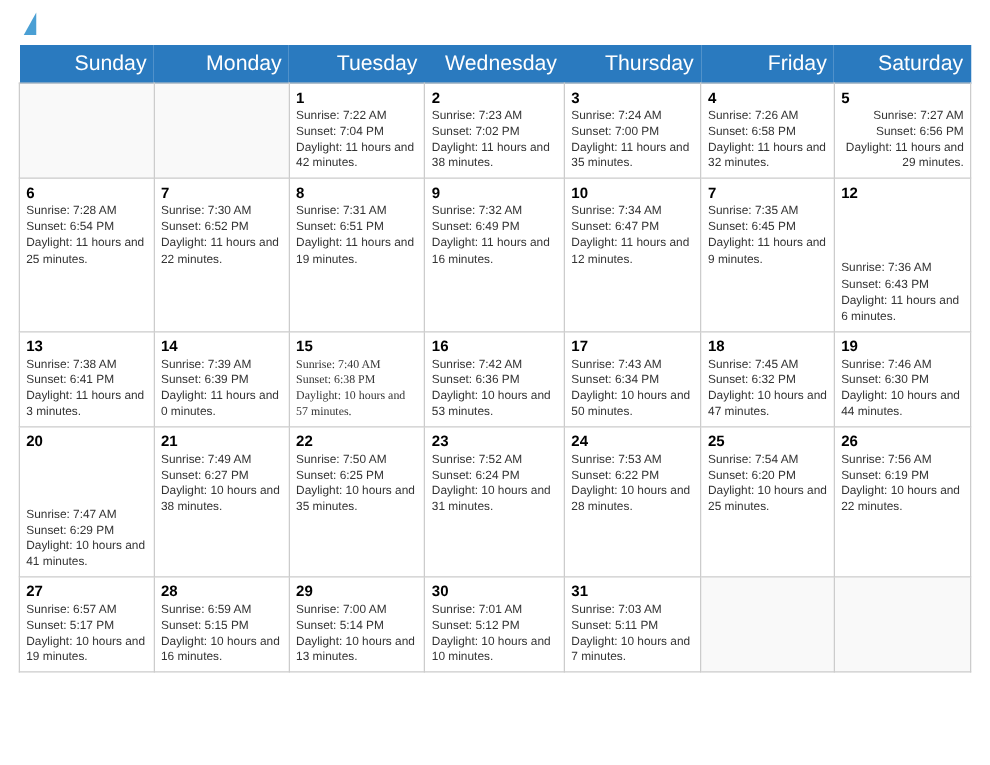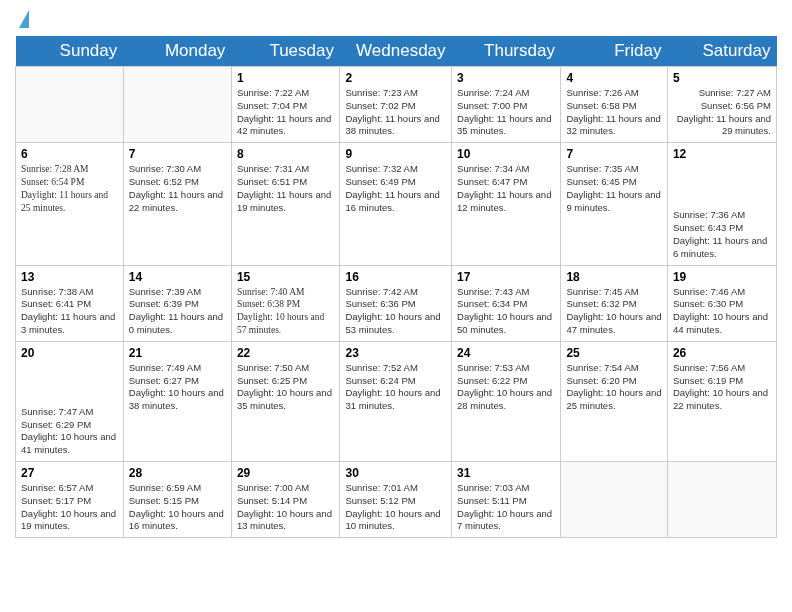--- a/index.html
+++ b/index.html
@@ -137,21 +137,21 @@
           <td>
             <span class="day-num">5</span>
             <div class="day-info" style="white-space: pre-line; text-align: right;">Sunrise: 7:27 AM
 Sunset: 6:56 PM
 Daylight: 11 hours and 29 minutes.</div>
           </td>
         </tr>
         <tr>
           <td>
             <span class="day-num">6</span>
-            <div class="day-info" style="white-space: pre-line; font-family: Liberation Serif, serif;">Sunrise: 7:28 AM
+            <div class="day-info" style="white-space: pre-line;">Sunrise: 7:28 AM
 Sunset: 6:54 PM
 Daylight: 11 hours and 25 minutes.</div>
           </td>
           <td>
             <span class="day-num">7</span>
             <div class="day-info" style="white-space: pre-line;">Sunrise: 7:30 AM
 Sunset: 6:52 PM
 Daylight: 11 hours and 22 minutes.</div>
           </td>
           <td>

